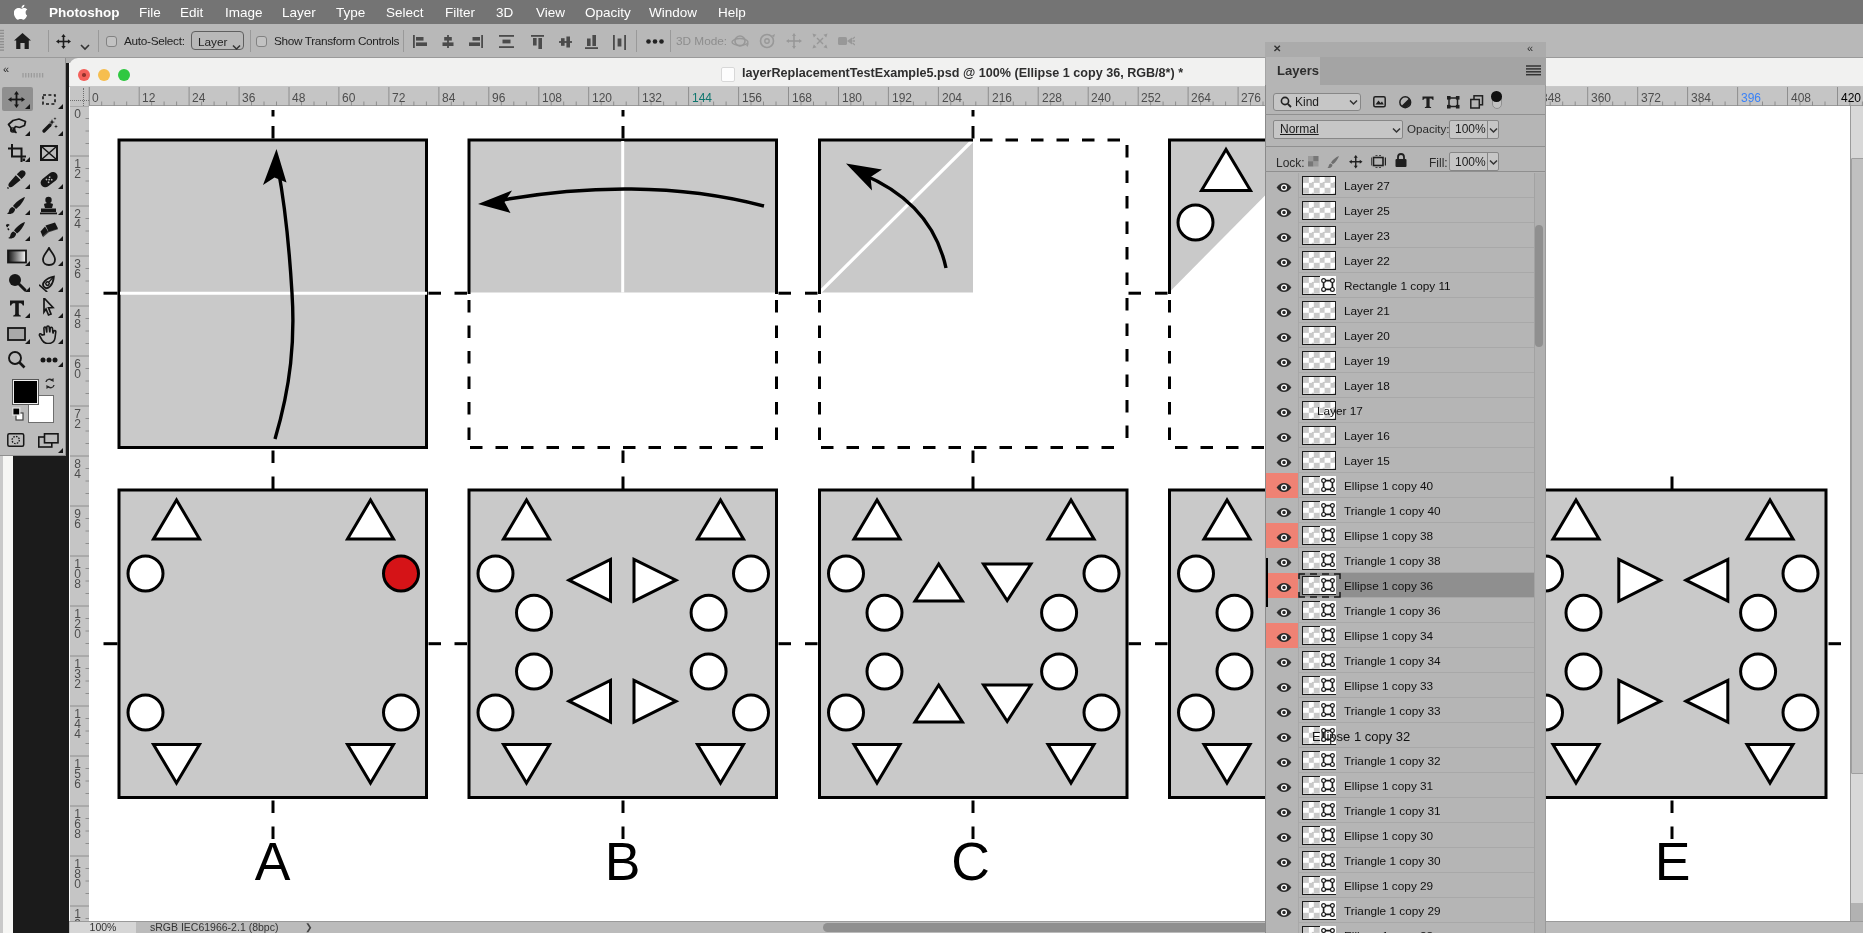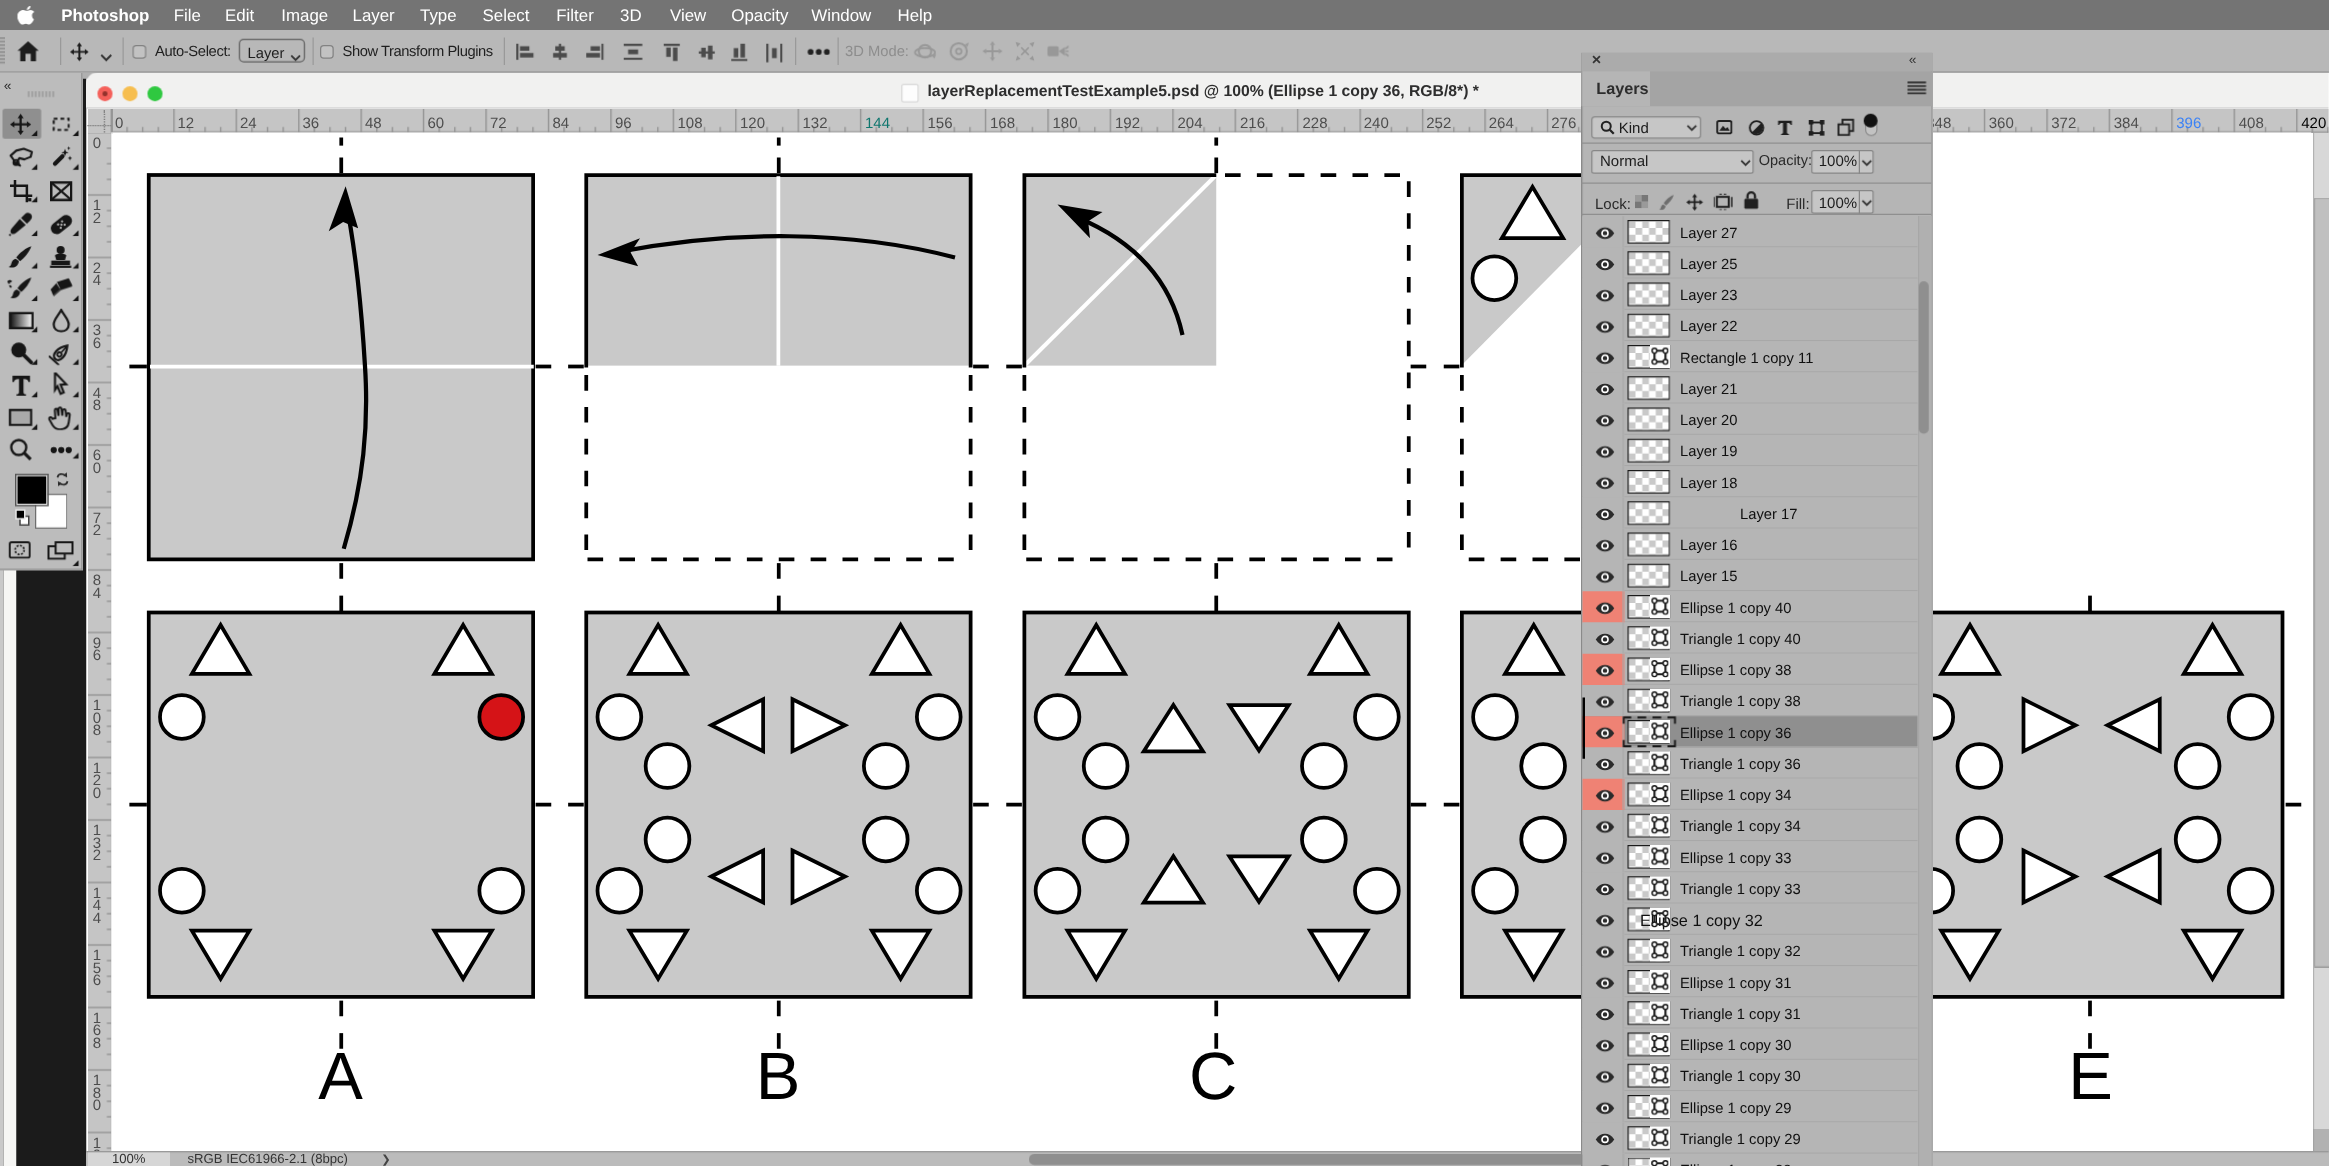--- a/index.html
+++ b/index.html
@@ -495,21 +495,21 @@
 <div class="abs" style="left:97.5px;top:29.5px;width:1px;height:22px;background:#999;z-index:41;"></div>
 <div class="abs" style="left:105.5px;top:35.5px;width:11px;height:11px;border:1.6px solid #828282;border-radius:3px;background:#c2c2c2;z-index:41;"></div>
 <div class="abs" style="left:123.5px;top:34px;font-size:11.8px;letter-spacing:-0.3px;color:#1f1f1f;z-index:41;">Auto-Select:</div>
 <div class="abs" style="left:191px;top:31px;width:53px;height:19px;border:1.6px solid #5f5f5f;border-radius:4px;z-index:41;"></div>
 <div class="abs" style="left:198px;top:34.5px;font-size:11.8px;color:#1f1f1f;z-index:41;">Layer</div>
 <div class="abs" style="left:232px;top:37px;width:9px;height:7px;z-index:41;"><svg width="9" height="7">
       <path d="M1,1.5 L4.5,5 L8,1.5" stroke="#333" stroke-width="1.5" fill="none"></path>
     </svg></div>
 <div class="abs" style="left:250px;top:29.5px;width:1px;height:22px;background:#999;z-index:41;"></div>
 <div class="abs" style="left:256px;top:35.5px;width:11px;height:11px;border:1.6px solid #828282;border-radius:3px;background:#c2c2c2;z-index:41;"></div>
-<div class="abs" style="left:274px;top:34px;font-size:11.8px;letter-spacing:-0.35px;color:#1f1f1f;z-index:41;">Show Transform Plugins</div>
+<div class="abs" style="left:274px;top:34px;font-size:11.8px;letter-spacing:-0.35px;color:#1f1f1f;z-index:41;">Show Transform Controls</div>
 <div class="abs" style="left:403px;top:29.5px;width:1px;height:22px;background:#999;z-index:41;"></div>
 <svg class="abs" style="left:413px;top:34.5px;z-index:41" width="14" height="13" viewBox="0 0 14 13">
     <rect x="0" y="0" width="1.8" height="13" fill="#4b4b4b"></rect>
     <rect x="3" y="2" width="7.5" height="3.6" fill="#4b4b4b"></rect>
     <rect x="3" y="7.4" width="11" height="3.6" fill="#4b4b4b"></rect>
   </svg>
 <svg class="abs" style="left:441px;top:34.5px;z-index:41" width="14" height="13" viewBox="0 0 14 13">
     <rect x="6.1" y="0" width="1.8" height="13" fill="#4b4b4b"></rect>
     <rect x="3.2" y="2" width="7.6" height="3.6" fill="#4b4b4b"></rect>
     <rect x="1.5" y="7.4" width="11" height="3.6" fill="#4b4b4b"></rect>
@@ -840,21 +840,21 @@
     <rect x="8.9" y="8.9" width="3.6" height="3.6" fill="#1f1f1f"></rect>
   </svg>
 <svg class="abs" style="left:1470px;top:94.5px;z-index:44" width="13.5" height="14" viewBox="0 0 13.5 14">
     <rect x="4" y="0.8" width="8.5" height="9" fill="none" stroke="#1f1f1f" stroke-width="1.5"></rect>
     <rect x="0.8" y="4.5" width="8.5" height="8.5" fill="#b5b5b5" stroke="#1f1f1f" stroke-width="1.5"></rect>
   </svg>
 <div class="abs" style="left:1491.9px;top:93.4px;width:9.6px;height:16.2px;border:1px solid #8f8f8f;border-radius:5px;background:#c2c2c2;z-index:43;"></div>
 <div class="abs" style="left:1491.4px;top:91.4px;width:10.6px;height:10.6px;border-radius:50%;background:#111;z-index:43;"></div>
 <div class="abs" style="left:1264.5px;top:114.2px;width:279.5px;height:1.2px;background:#909090;z-index:43;"></div>
 <div class="abs" style="left:1272.6px;top:119.7px;width:129.6px;height:19.3px;background:#c6c6c6;border:1.3px solid #878787;border-radius:2px;z-index:43;"></div>
-<div class="abs" style="left:1280.3px;top:122.3px;font-size:12px;color:#1c1c1c;z-index:43;">Normal</div>
+<div class="abs" style="left:1280.3px;top:122.3px;font-size:12px;color:#1c1c1c;z-index:43;text-decoration:underline;">Normal</div>
 <svg class="abs" style="left:1391.5px;top:126.5px;z-index:44" width="9" height="7" viewBox="0 0 9 7">
     <path d="M1,1.5 L4.5,5 L8,1.5" stroke="#333" stroke-width="1.5" fill="none"></path>
   </svg>
 <div class="abs" style="left:1406.9px;top:122.3px;font-size:11.6px;color:#2a2a2a;z-index:43;">Opacity:</div>
 <div class="abs" style="left:1449.4px;top:119.7px;width:50.2px;height:19.3px;background:#c6c6c6;border:1.3px solid #878787;border-radius:2px;z-index:43;"></div>
 <div class="abs" style="left:1486.5px;top:119.7px;width:1.2px;height:19.3px;background:#878787;z-index:43;"></div>
 <div class="abs" style="left:1455px;top:122.3px;font-size:12px;color:#1c1c1c;z-index:43;">100%</div>
 <svg class="abs" style="left:1489px;top:126.5px;z-index:44" width="9" height="7" viewBox="0 0 9 7">
     <path d="M1,1.5 L4.5,5 L8,1.5" stroke="#333" stroke-width="1.5" fill="none"></path>
   </svg>
@@ -979,21 +979,21 @@
     </svg></div>
 <div class="abs" style="left:1302px;top:375.8px;width:34px;height:18.6px;border:1.5px solid #1c1c1c;background-image:conic-gradient(#fff 90deg,#c9c9c9 90deg 180deg,#fff 180deg 270deg,#c9c9c9 270deg);background-size:10.8px 10.8px;background-position:0px 0px;background-color:#fff;z-index:44"></div>
 <div class="abs" style="left:1343.5px;top:378.6px;font-size:11.8px;color:#101010;white-space:nowrap;z-index:44">Layer 18</div>
 <div class="abs" style="left:1266.0px;top:397.6px;width:267.5px;height:25.0px;background:#b5b5b5;border-bottom:1px solid #a8a8a8;z-index:43;"></div>
 <div class="abs" style="left:1266.0px;top:397.6px;width:32.5px;height:25.0px;background:#b5b5b5;border-right:1px solid #a8a8a8;z-index:43;"></div>
 <div class="abs" style="left:1275.5px;top:404.1px;width:17px;height:12px;z-index:44"><svg width="16" height="11" viewBox="0 0 16 11">
       <path d="M0.6,5.5 C2.8,2.2 5.3,0.9 8,0.9 C10.7,0.9 13.2,2.2 15.4,5.5 C13.2,8.8 10.7,10.1 8,10.1 C5.3,10.1 2.8,8.8 0.6,5.5 Z" fill="#2b2b2b"></path>
       <circle cx="8" cy="5.5" r="2.4" fill="#2b2b2b" stroke="#fff" stroke-width="1.3"></circle>
     </svg></div>
 <div class="abs" style="left:1302px;top:400.8px;width:34px;height:18.6px;border:1.5px solid #1c1c1c;background-image:conic-gradient(#fff 90deg,#c9c9c9 90deg 180deg,#fff 180deg 270deg,#c9c9c9 270deg);background-size:10.8px 10.8px;background-position:0px 0px;background-color:#fff;z-index:44"></div>
-<div class="abs" style="left:1392px;top:403.6px;font-size:11.8px;color:#101010;white-space:nowrap;z-index:44">Layer 17</div>
+<div class="abs" style="left:1317px;top:403.6px;font-size:11.8px;color:#101010;white-space:nowrap;z-index:44">Layer 17</div>
 <div class="abs" style="left:1266.0px;top:422.6px;width:267.5px;height:25.0px;background:#b5b5b5;border-bottom:1px solid #a8a8a8;z-index:43;"></div>
 <div class="abs" style="left:1266.0px;top:422.6px;width:32.5px;height:25.0px;background:#b5b5b5;border-right:1px solid #a8a8a8;z-index:43;"></div>
 <div class="abs" style="left:1275.5px;top:429.1px;width:17px;height:12px;z-index:44"><svg width="16" height="11" viewBox="0 0 16 11">
       <path d="M0.6,5.5 C2.8,2.2 5.3,0.9 8,0.9 C10.7,0.9 13.2,2.2 15.4,5.5 C13.2,8.8 10.7,10.1 8,10.1 C5.3,10.1 2.8,8.8 0.6,5.5 Z" fill="#2b2b2b"></path>
       <circle cx="8" cy="5.5" r="2.4" fill="#2b2b2b" stroke="#fff" stroke-width="1.3"></circle>
     </svg></div>
 <div class="abs" style="left:1302px;top:425.8px;width:34px;height:18.6px;border:1.5px solid #1c1c1c;background-image:conic-gradient(#fff 90deg,#c9c9c9 90deg 180deg,#fff 180deg 270deg,#c9c9c9 270deg);background-size:10.8px 10.8px;background-position:0px 0px;background-color:#fff;z-index:44"></div>
 <div class="abs" style="left:1343.5px;top:428.6px;font-size:11.8px;color:#101010;white-space:nowrap;z-index:44">Layer 16</div>
 <div class="abs" style="left:1266.0px;top:447.6px;width:267.5px;height:25.0px;background:#b5b5b5;border-bottom:1px solid #a8a8a8;z-index:43;"></div>
 <div class="abs" style="left:1266.0px;top:447.6px;width:32.5px;height:25.0px;background:#b5b5b5;border-right:1px solid #a8a8a8;z-index:43;"></div>

